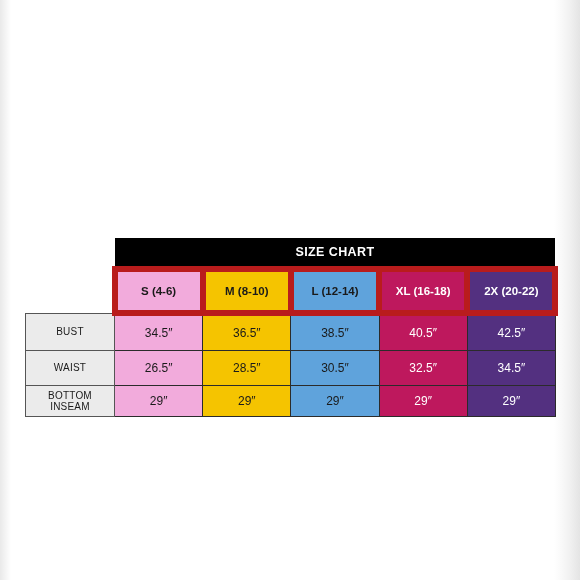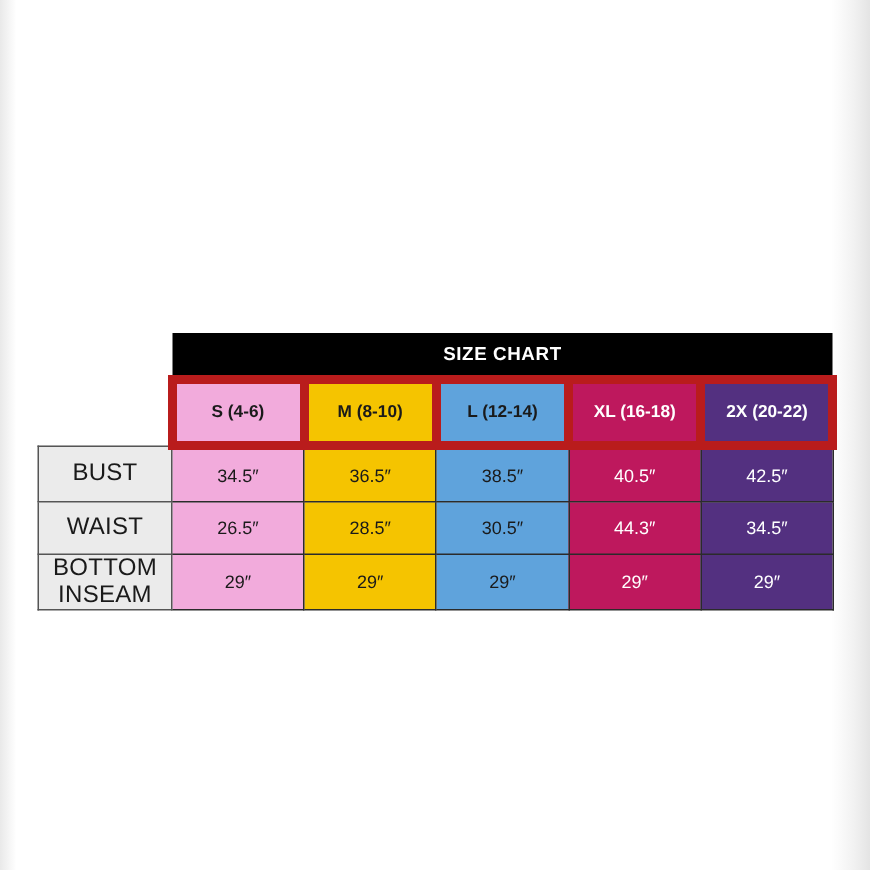--- a/index.html
+++ b/index.html
@@ -35,20 +35,21 @@
     position: absolute;
     left: 25px;
     top: 222px;
     width: 530px;
   }
 
   table.size-chart {
     border-collapse: collapse;
     table-layout: fixed;
     width: 530px;
+    margin-top: 16px;
   }
 
   table.size-chart td,
   table.size-chart th {
     padding: 0;
     margin: 0;
   }
 
   
   col.label-col { width: 89px; }
@@ -79,21 +80,21 @@
     font-weight: bold;
     border: 6px solid #b91c1c;
   }
 
   
   .row-label {
     background: #ebebeb;
     color: #1a1a1a;
     text-align: center;
     vertical-align: middle;
-    font-size: 16px;
+    font-size: 10px;
     border: 1px solid #555555;
     line-height: 1.12;
     letter-spacing: 0.2px;
   }
   .data-cell {
     text-align: center;
     vertical-align: middle;
     font-size: 12px;
     border: 1px solid #2b2b2b;
   }
@@ -146,21 +147,21 @@
         <td class="data-cell c-l">38.5″</td>
         <td class="data-cell c-xl">40.5″</td>
         <td class="data-cell c-2x">42.5″</td>
       </tr>
 
       <tr class="r-tall">
         <td class="row-label">WAIST</td>
         <td class="data-cell c-s">26.5″</td>
         <td class="data-cell c-m">28.5″</td>
         <td class="data-cell c-l">30.5″</td>
-        <td class="data-cell c-xl">44.3″</td>
+        <td class="data-cell c-xl">32.5″</td>
         <td class="data-cell c-2x">34.5″</td>
       </tr>
 
 
       <tr class="r-short">
         <td class="row-label">
           <span>BOTTOM</span><br>
           <span>INSEAM</span>
         </td>
         <td class="data-cell c-s">29″</td>

